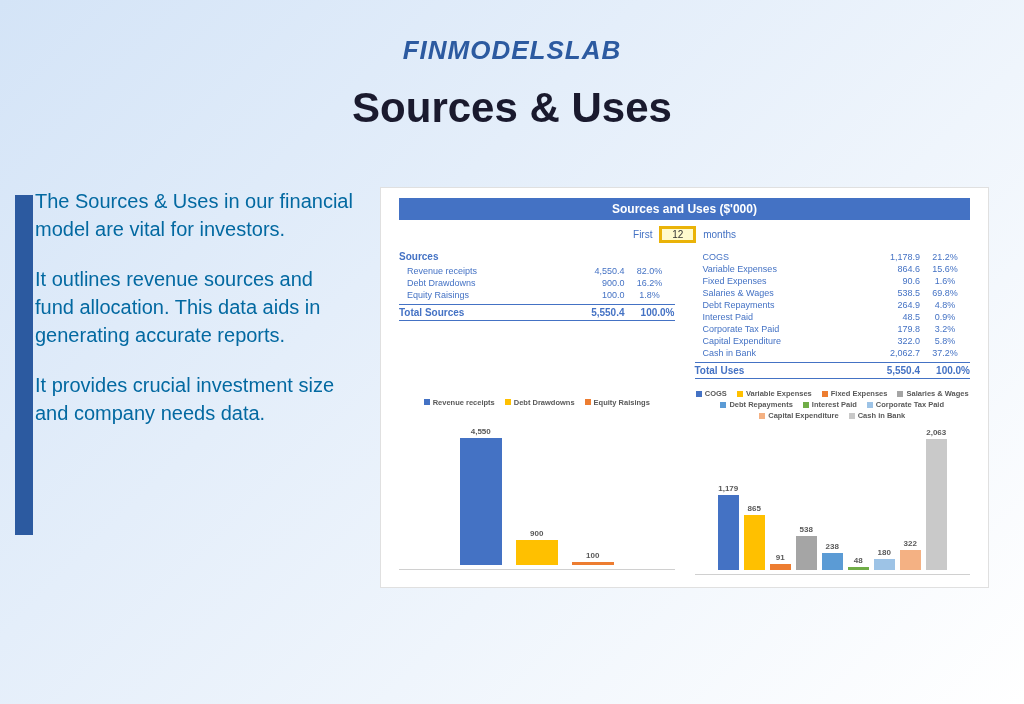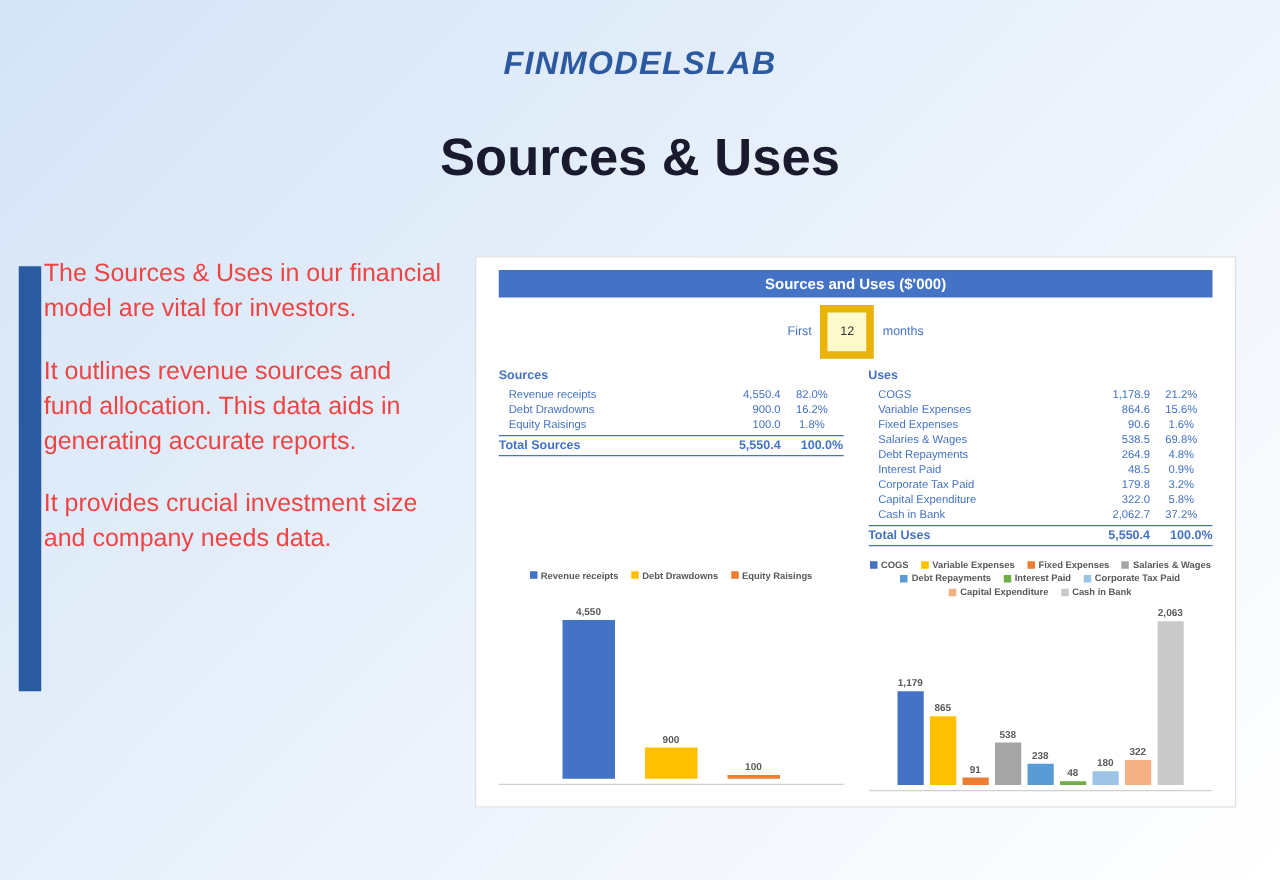--- a/index.html
+++ b/index.html
@@ -18,21 +18,21 @@
       font-weight: 900;
       font-style: italic;
       color: #2c5aa0;
       letter-spacing: 1px;
     }
     .title {
       text-align: center;
       font-size: 42px;
       font-weight: 800;
       color: #1a1a2e;
-      margin-top: 36px;
+      margin-top: 18px;
     }
     .content {
       display: flex;
       margin-top: 55px;
       padding: 0 35px;
       gap: 25px;
     }
     .left-col {
       width: 320px;
       position: relative;
@@ -41,21 +41,21 @@
       position: absolute;
       left: -20px;
       top: 8px;
       width: 18px;
       height: 340px;
       background: #2c5aa0;
     }
     .text-block {
       font-size: 20px;
       line-height: 1.4;
-      color: #ef4444;
+      color: #0369a1;
       margin-bottom: 22px;
       font-weight: 500;
     }
     .right-col {
       flex: 1;
       background: #ffffff;
       border: 1px solid #e0e0e0;
       padding: 10px 18px 12px 18px;
       font-size: 9px;
       position: relative;
@@ -70,24 +70,24 @@
       margin-bottom: 6px;
     }
     .period-row {
       text-align: center;
       color: #4472c4;
       font-size: 10px;
       margin-bottom: 8px;
     }
     .period-input {
       display: inline-block;
-      border: 6px solid #eab308;
+      border: 3px solid #eab308;
       background: #fffacd;
       color: #333;
-      padding: 10px 10px;
+      padding: 0 10px;
       margin: 0 4px;
     }
     .tables-row {
       display: flex;
       gap: 20px;
     }
     .table-half {
       flex: 1;
     }
     .table-half h4 {
@@ -144,21 +144,21 @@
     }
     .legend-sq {
       width: 6px;
       height: 6px;
     }
     .chart-area {
       height: 150px;
       display: flex;
       align-items: flex-end;
       justify-content: center;
-      gap: 24px;
+      gap: 14px;
       padding-bottom: 4px;
       border-bottom: 1px solid #d0d0d0;
     }
     .chart-area.uses { gap: 5px; }
     .bar-wrap {
       display: flex;
       flex-direction: column;
       align-items: center;
     }
     .bar-label {
@@ -214,21 +214,20 @@
               <span class="pct">1.8%</span>
             </div>
           </div>
         <div class="total-row">
           <span class="label">Total Sources</span>
           <span class="val">5,550.4</span>
           <span class="pct">100.0%</span>
         </div>
       </div>
       <div class="table-half">
-        <h4>Uses</h4>
         <div id="uses-rows">
             <div class="data-row">
               <span class="label">COGS</span>
               <span class="val">1,178.9</span>
               <span class="pct">21.2%</span>
             </div>
             <div class="data-row">
               <span class="label">Variable Expenses</span>
               <span class="val">864.6</span>
               <span class="pct">15.6%</span>

